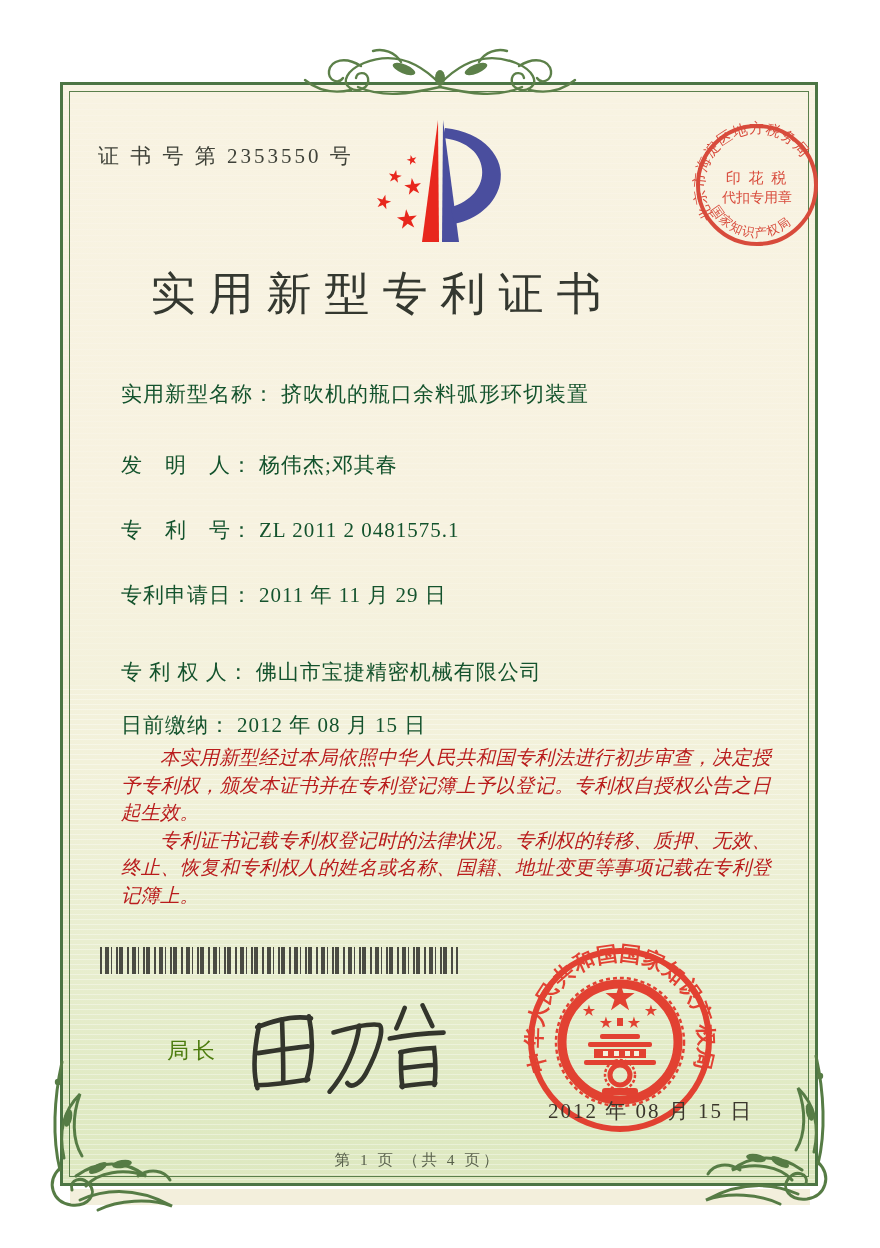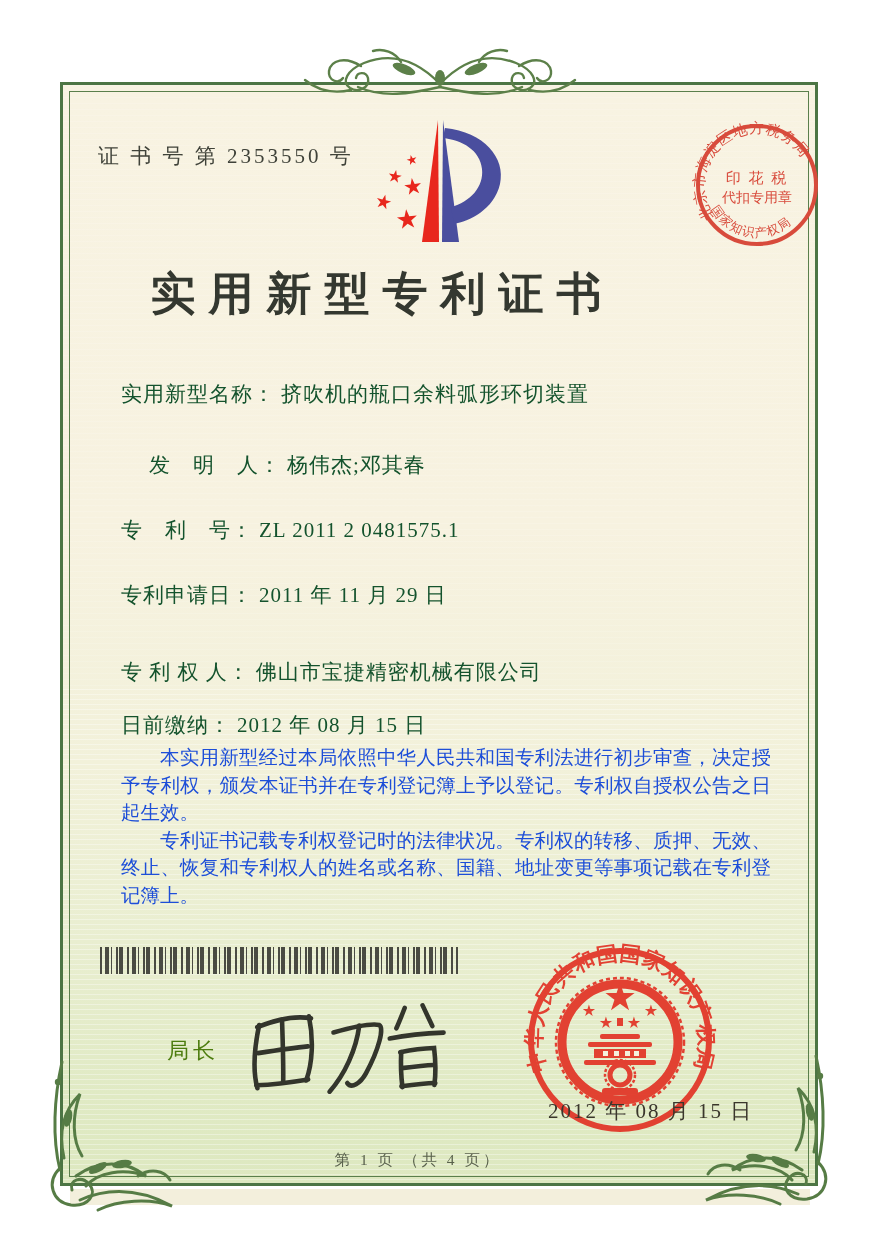--- a/index.html
+++ b/index.html
@@ -31,34 +31,34 @@
   .under-strip { position:absolute; left:70px; top:1189px; width:740px; height:16px; background:#f3efdc; }
 
   
   .cert-no {
     position:absolute; left:98px; top:142px; font-size:21px; color:#3f4239; letter-spacing:3px;
   }
   .logo { position:absolute; left:358px; top:112px; width:160px; height:148px; }
   .stamp { position:absolute; left:692px; top:120px; width:130px; height:130px; }
   .title {
     position:absolute; left:0; top:264px; width:752px; text-align:center;
-    font-size:45px; font-weight:700; color:#343830; letter-spacing:13px; text-indent:13px;
+    font-size:45px; font-weight:400; color:#343830; letter-spacing:13px; text-indent:13px;
   }
 
   
   .field { position:absolute; left:121px; font-size:21px; color:#14532d; white-space:nowrap; }
   .field .label { letter-spacing:1px; }
   .field .value { margin-left:6px; letter-spacing:1px; }
-  .f0 { top:380px; } .f1 { top:451px;margin-left:28px; } .f2 { top:516px; }
+  .f0 { top:380px; } .f1 { top:451px; } .f2 { top:516px; }
   .f3 { top:581px; } .f4 { top:646px;margin-top:12px; } .f5 { top:711px; }
 
   
   .body-text {
     position:absolute; left:121px; top:744px; width:650px;
-    font-size:19.5px; line-height:27.5px; color:#1d4ed8; text-align:justify;
+    font-size:19.5px; line-height:27.5px; color:#b91c1c; text-align:justify;font-style:italic;
   }
   .body-text p { text-indent:2em; }
 
   
   .barcode {
     position:absolute; left:100px; top:947px; width:358px; height:27px;
     background:repeating-linear-gradient(90deg,
       #2e2e2a 0 2px, transparent 2px 5px,
       #2e2e2a 5px 9px, transparent 9px 11px,
       #2e2e2a 11px 12px, transparent 12px 16px,

